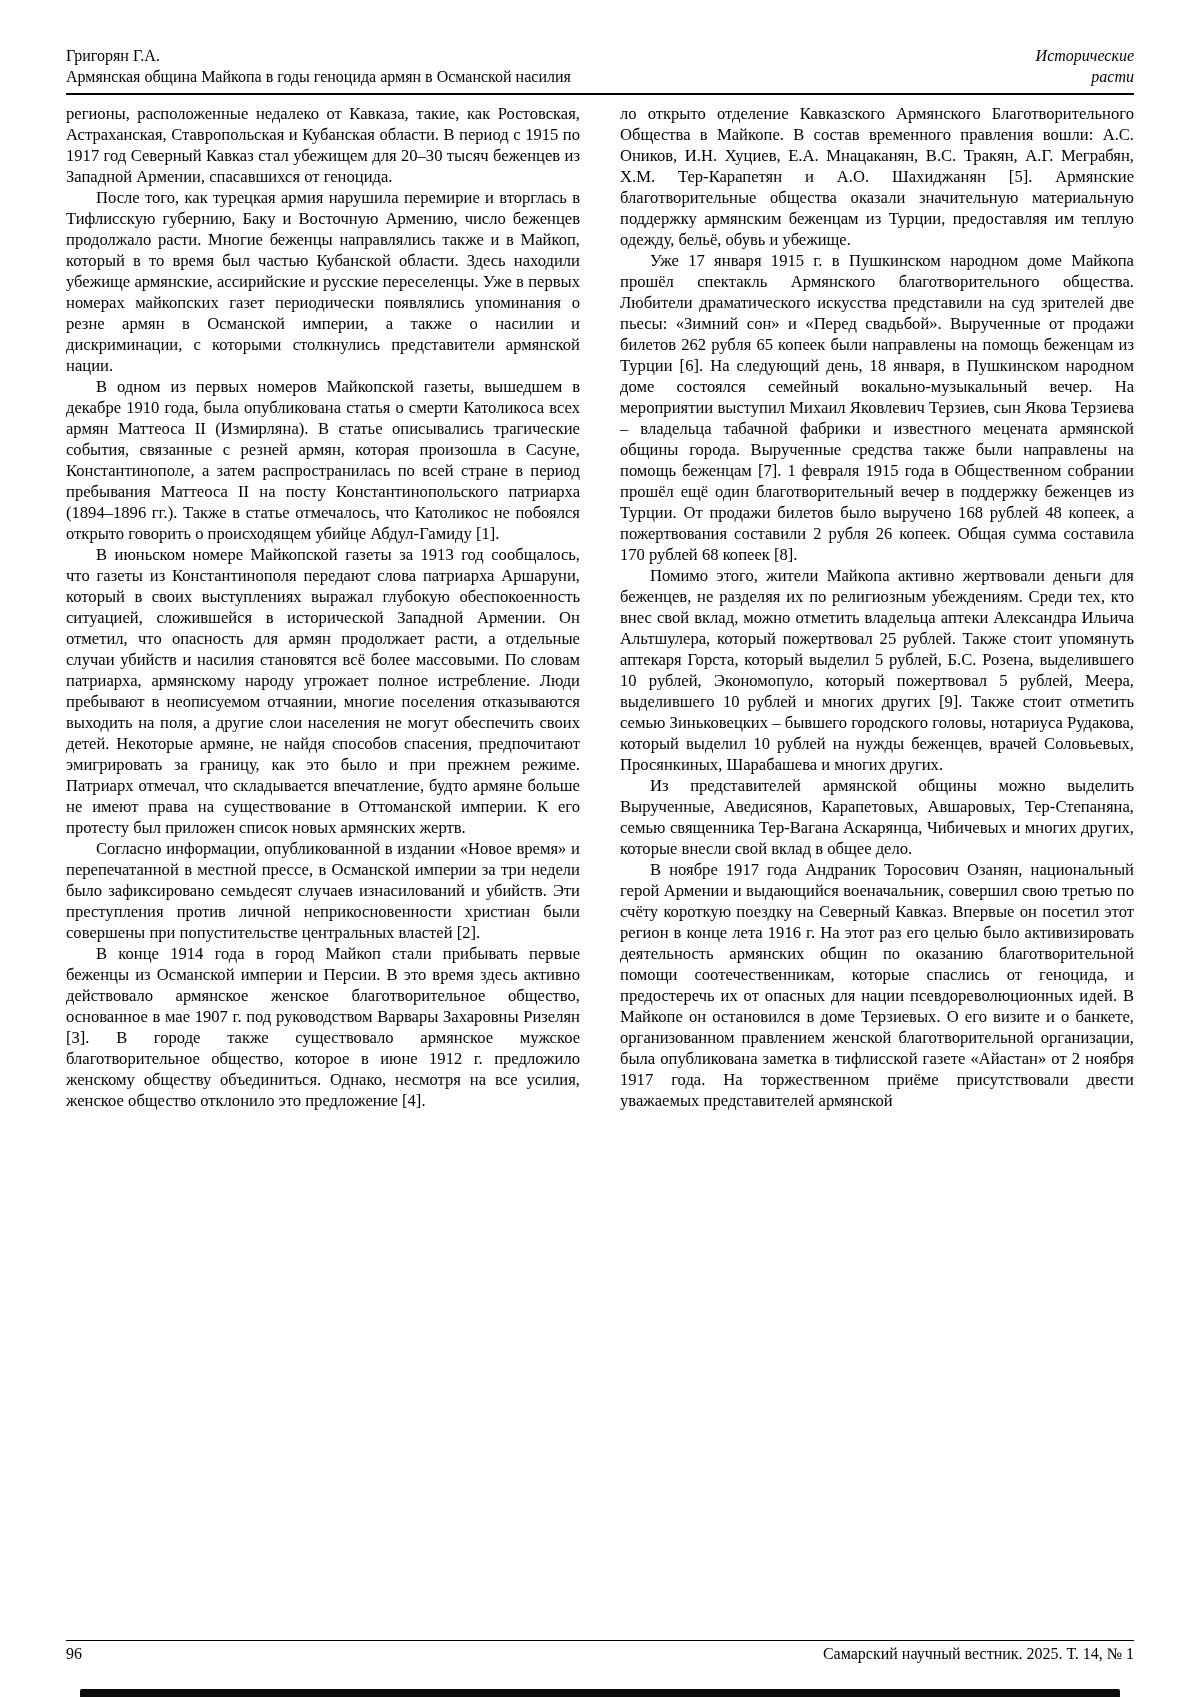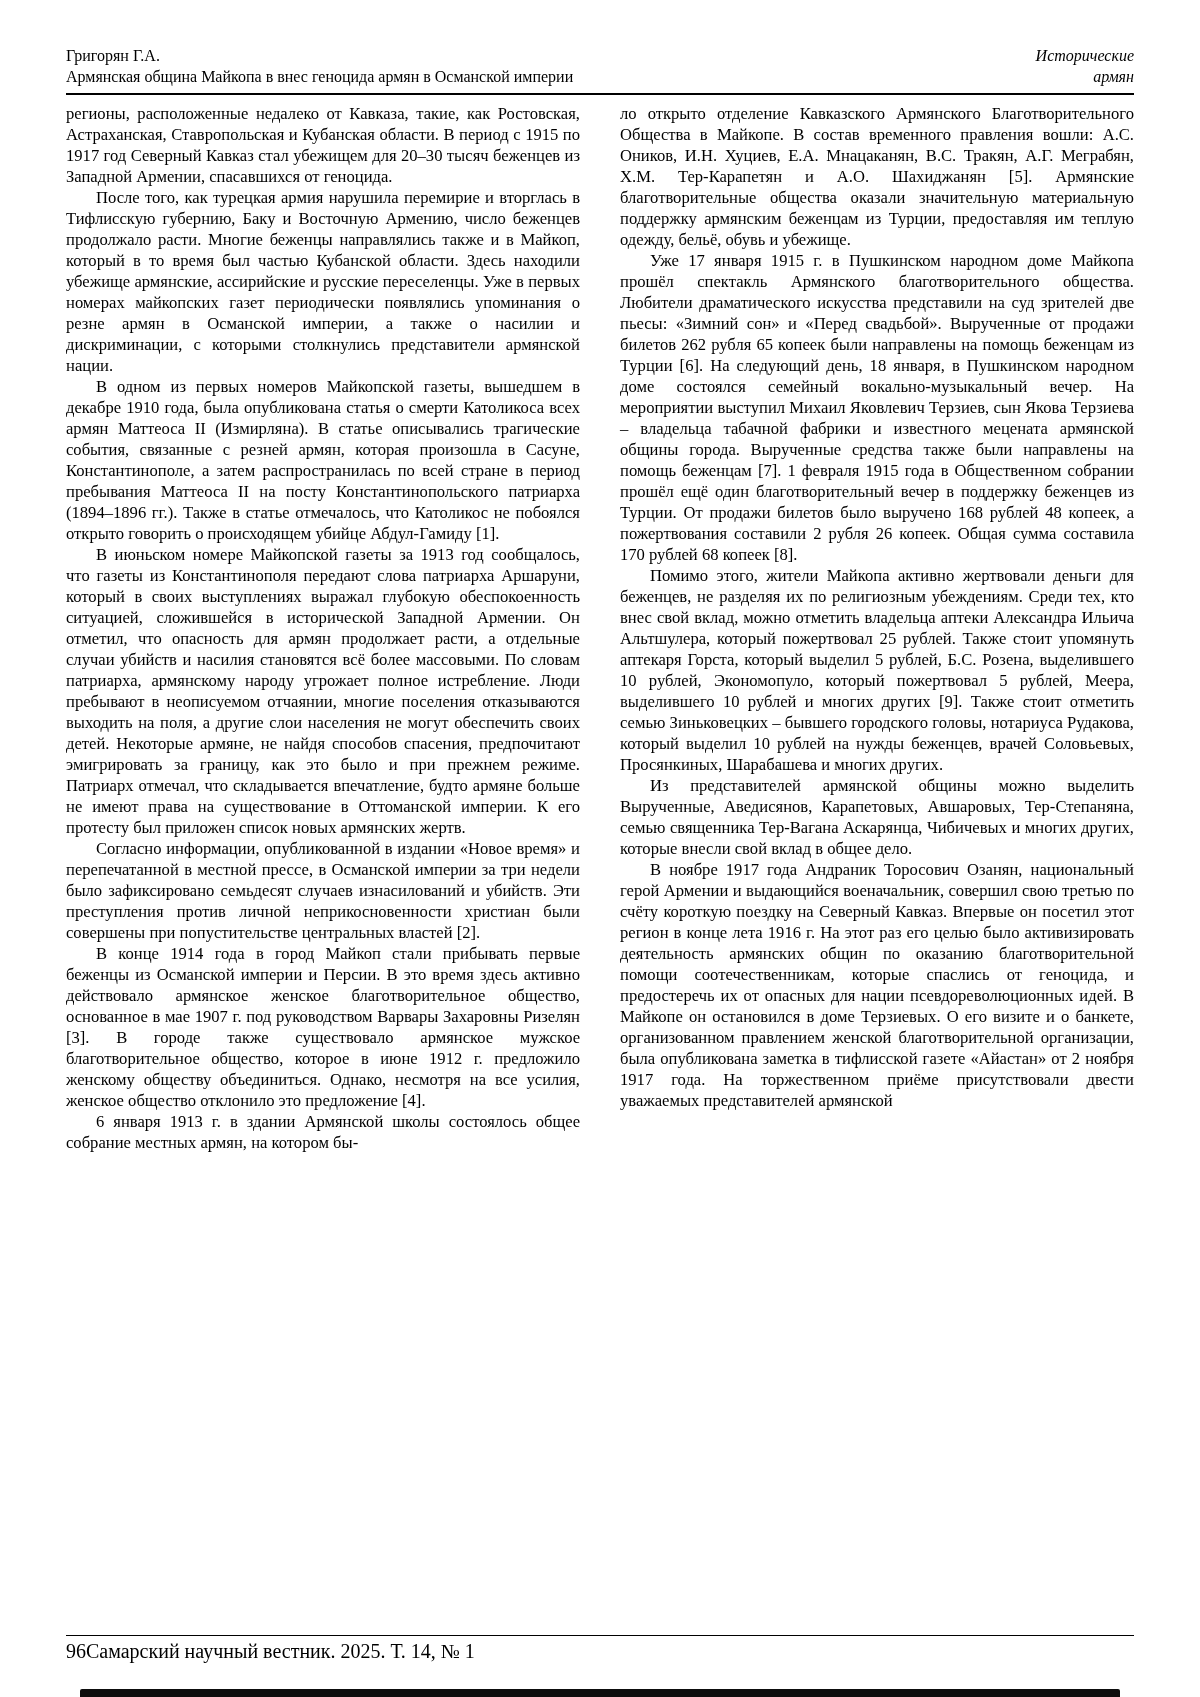--- a/index.html
+++ b/index.html
@@ -56,21 +56,22 @@
     right: 66px;
     bottom: 34px;
   }
   .footer-rule {
     border: 0;
     border-top: 1.5px solid #000;
     margin: 0 0 4px 0;
   }
   .footer-row {
     display: flex;
-    font-size: 20px;
+    justify-content: space-between;
+    font-size: 16px;
   }
   .bottom-bar {
     position: absolute;
     left: 80px;
     right: 80px;
     bottom: 0;
     height: 8px;
     background: #0d0d0d;
     border-radius: 2px 2px 0 0;
   }
@@ -79,36 +80,35 @@
 <body>
 
 <div class="page">
 
   <header>
     <div class="header-row">
       <span>Григорян Г.А.</span>
       <span class="italic">Исторические</span>
     </div>
     <div class="header-row">
-      <span>Армянская община Майкопа в внес геноцида армян в Османской империи</span>
-      <span class="italic">армян</span>
+      <span>Армянская община Майкопа в годы геноцида армян в Османской насилия</span>
+      <span class="italic">расти</span>
     </div>
   </header>
 
   <hr class="rule">
 
   <main class="columns">
     <section class="column">
         <p>регионы, расположенные недалеко от Кавказа, такие, как Ростовская, Астраханская, Ставропольская и Кубанская области. В период с 1915 по 1917 год Северный Кавказ стал убежищем для 20–30 тысяч беженцев из Западной Армении, спасавшихся от геноцида.</p>
         <p>После того, как турецкая армия нарушила перемирие и вторглась в Тифлисскую губернию, Баку и Восточную Армению, число беженцев продолжало расти. Многие беженцы направлялись также и в Майкоп, который в то время был частью Кубанской области. Здесь находили убежище армянские, ассирийские и русские переселенцы. Уже в первых номерах майкопских газет периодически появлялись упоминания о резне армян в Османской империи, а также о насилии и дискриминации, с которыми столкнулись представители армянской нации.</p>
         <p>В одном из первых номеров Майкопской газеты, вышедшем в декабре 1910 года, была опубликована статья о смерти Католикоса всех армян Маттеоса II (Измирляна). В статье описывались трагические события, связанные с резней армян, которая произошла в Сасуне, Константинополе, а затем распространилась по всей стране в период пребывания Маттеоса II на посту Константинопольского патриарха (1894–1896 гг.). Также в статье отмечалось, что Католикос не побоялся открыто говорить о происходящем убийце Абдул-Гамиду [1].</p>
         <p>В июньском номере Майкопской газеты за 1913 год сообщалось, что газеты из Константинополя передают слова патриарха Аршаруни, который в своих выступлениях выражал глубокую обеспокоенность ситуацией, сложившейся в исторической Западной Армении. Он отметил, что опасность для армян продолжает расти, а отдельные случаи убийств и насилия становятся всё более массовыми. По словам патриарха, армянскому народу угрожает полное истребление. Люди пребывают в неописуемом отчаянии, многие поселения отказываются выходить на поля, а другие слои населения не могут обеспечить своих детей. Некоторые армяне, не найдя способов спасения, предпочитают эмигрировать за границу, как это было и при прежнем режиме. Патриарх отмечал, что складывается впечатление, будто армяне больше не имеют права на существование в Оттоманской империи. К его протесту был приложен список новых армянских жертв.</p>
         <p>Согласно информации, опубликованной в издании «Новое время» и перепечатанной в местной прессе, в Османской империи за три недели было зафиксировано семьдесят случаев изнасилований и убийств. Эти преступления против личной неприкосновенности христиан были совершены при попустительстве центральных властей [2].</p>
         <p>В конце 1914 года в город Майкоп стали прибывать первые беженцы из Османской империи и Персии. В это время здесь активно действовало армянское женское благотворительное общество, основанное в мае 1907 г. под руководством Варвары Захаровны Ризелян [3]. В городе также существовало армянское мужское благотворительное общество, которое в июне 1912 г. предложило женскому обществу объединиться. Однако, несмотря на все усилия, женское общество отклонило это предложение [4].</p>
-        <p>6 января 1913 г. в здании Армянской школы состоялось общее собрание местных армян, на котором бы-</p>
       </section>
     <section class="column">
         <p>ло открыто отделение Кавказского Армянского Благотворительного Общества в Майкопе. В состав временного правления вошли: А.С. Оников, И.Н. Хуциев, Е.А. Мнацаканян, В.С. Тракян, А.Г. Меграбян, Х.М. Тер-Карапетян и А.О. Шахиджанян [5]. Армянские благотворительные общества оказали значительную материальную поддержку армянским беженцам из Турции, предоставляя им теплую одежду, бельё, обувь и убежище.</p>
         <p>Уже 17 января 1915 г. в Пушкинском народном доме Майкопа прошёл спектакль Армянского благотворительного общества. Любители драматического искусства представили на суд зрителей две пьесы: «Зимний сон» и «Перед свадьбой». Вырученные от продажи билетов 262 рубля 65 копеек были направлены на помощь беженцам из Турции [6]. На следующий день, 18 января, в Пушкинском народном доме состоялся семейный вокально-музыкальный вечер. На мероприятии выступил Михаил Яковлевич Терзиев, сын Якова Терзиева – владельца табачной фабрики и известного мецената армянской общины города. Вырученные средства также были направлены на помощь беженцам [7]. 1 февраля 1915 года в Общественном собрании прошёл ещё один благотворительный вечер в поддержку беженцев из Турции. От продажи билетов было выручено 168 рублей 48 копеек, а пожертвования составили 2 рубля 26 копеек. Общая сумма составила 170 рублей 68 копеек [8].</p>
         <p>Помимо этого, жители Майкопа активно жертвовали деньги для беженцев, не разделяя их по религиозным убеждениям. Среди тех, кто внес свой вклад, можно отметить владельца аптеки Александра Ильича Альтшулера, который пожертвовал 25 рублей. Также стоит упомянуть аптекаря Горста, который выделил 5 рублей, Б.С. Розена, выделившего 10 рублей, Экономопуло, который пожертвовал 5 рублей, Меера, выделившего 10 рублей и многих других [9]. Также стоит отметить семью Зиньковецких – бывшего городского головы, нотариуса Рудакова, который выделил 10 рублей на нужды беженцев, врачей Соловьевых, Просянкиных, Шарабашева и многих других.</p>
         <p>Из представителей армянской общины можно выделить Вырученные, Аведисянов, Карапетовых, Авшаровых, Тер-Степаняна, семью священника Тер-Вагана Аскарянца, Чибичевых и многих других, которые внесли свой вклад в общее дело.</p>
         <p>В ноябре 1917 года Андраник Торосович Озанян, национальный герой Армении и выдающийся военачальник, совершил свою третью по счёту короткую поездку на Северный Кавказ. Впервые он посетил этот регион в конце лета 1916 г. На этот раз его целью было активизировать деятельность армянских общин по оказанию благотворительной помощи соотечественникам, которые спаслись от геноцида, и предостеречь их от опасных для нации псевдореволюционных идей. В Майкопе он остановился в доме Терзиевых. О его визите и о банкете, организованном правлением женской благотворительной организации, была опубликована заметка в тифлисской газете «Айастан» от 2 ноября 1917 года. На торжественном приёме присутствовали двести уважаемых представителей армянской</p>
       </section>
   </main>
 

